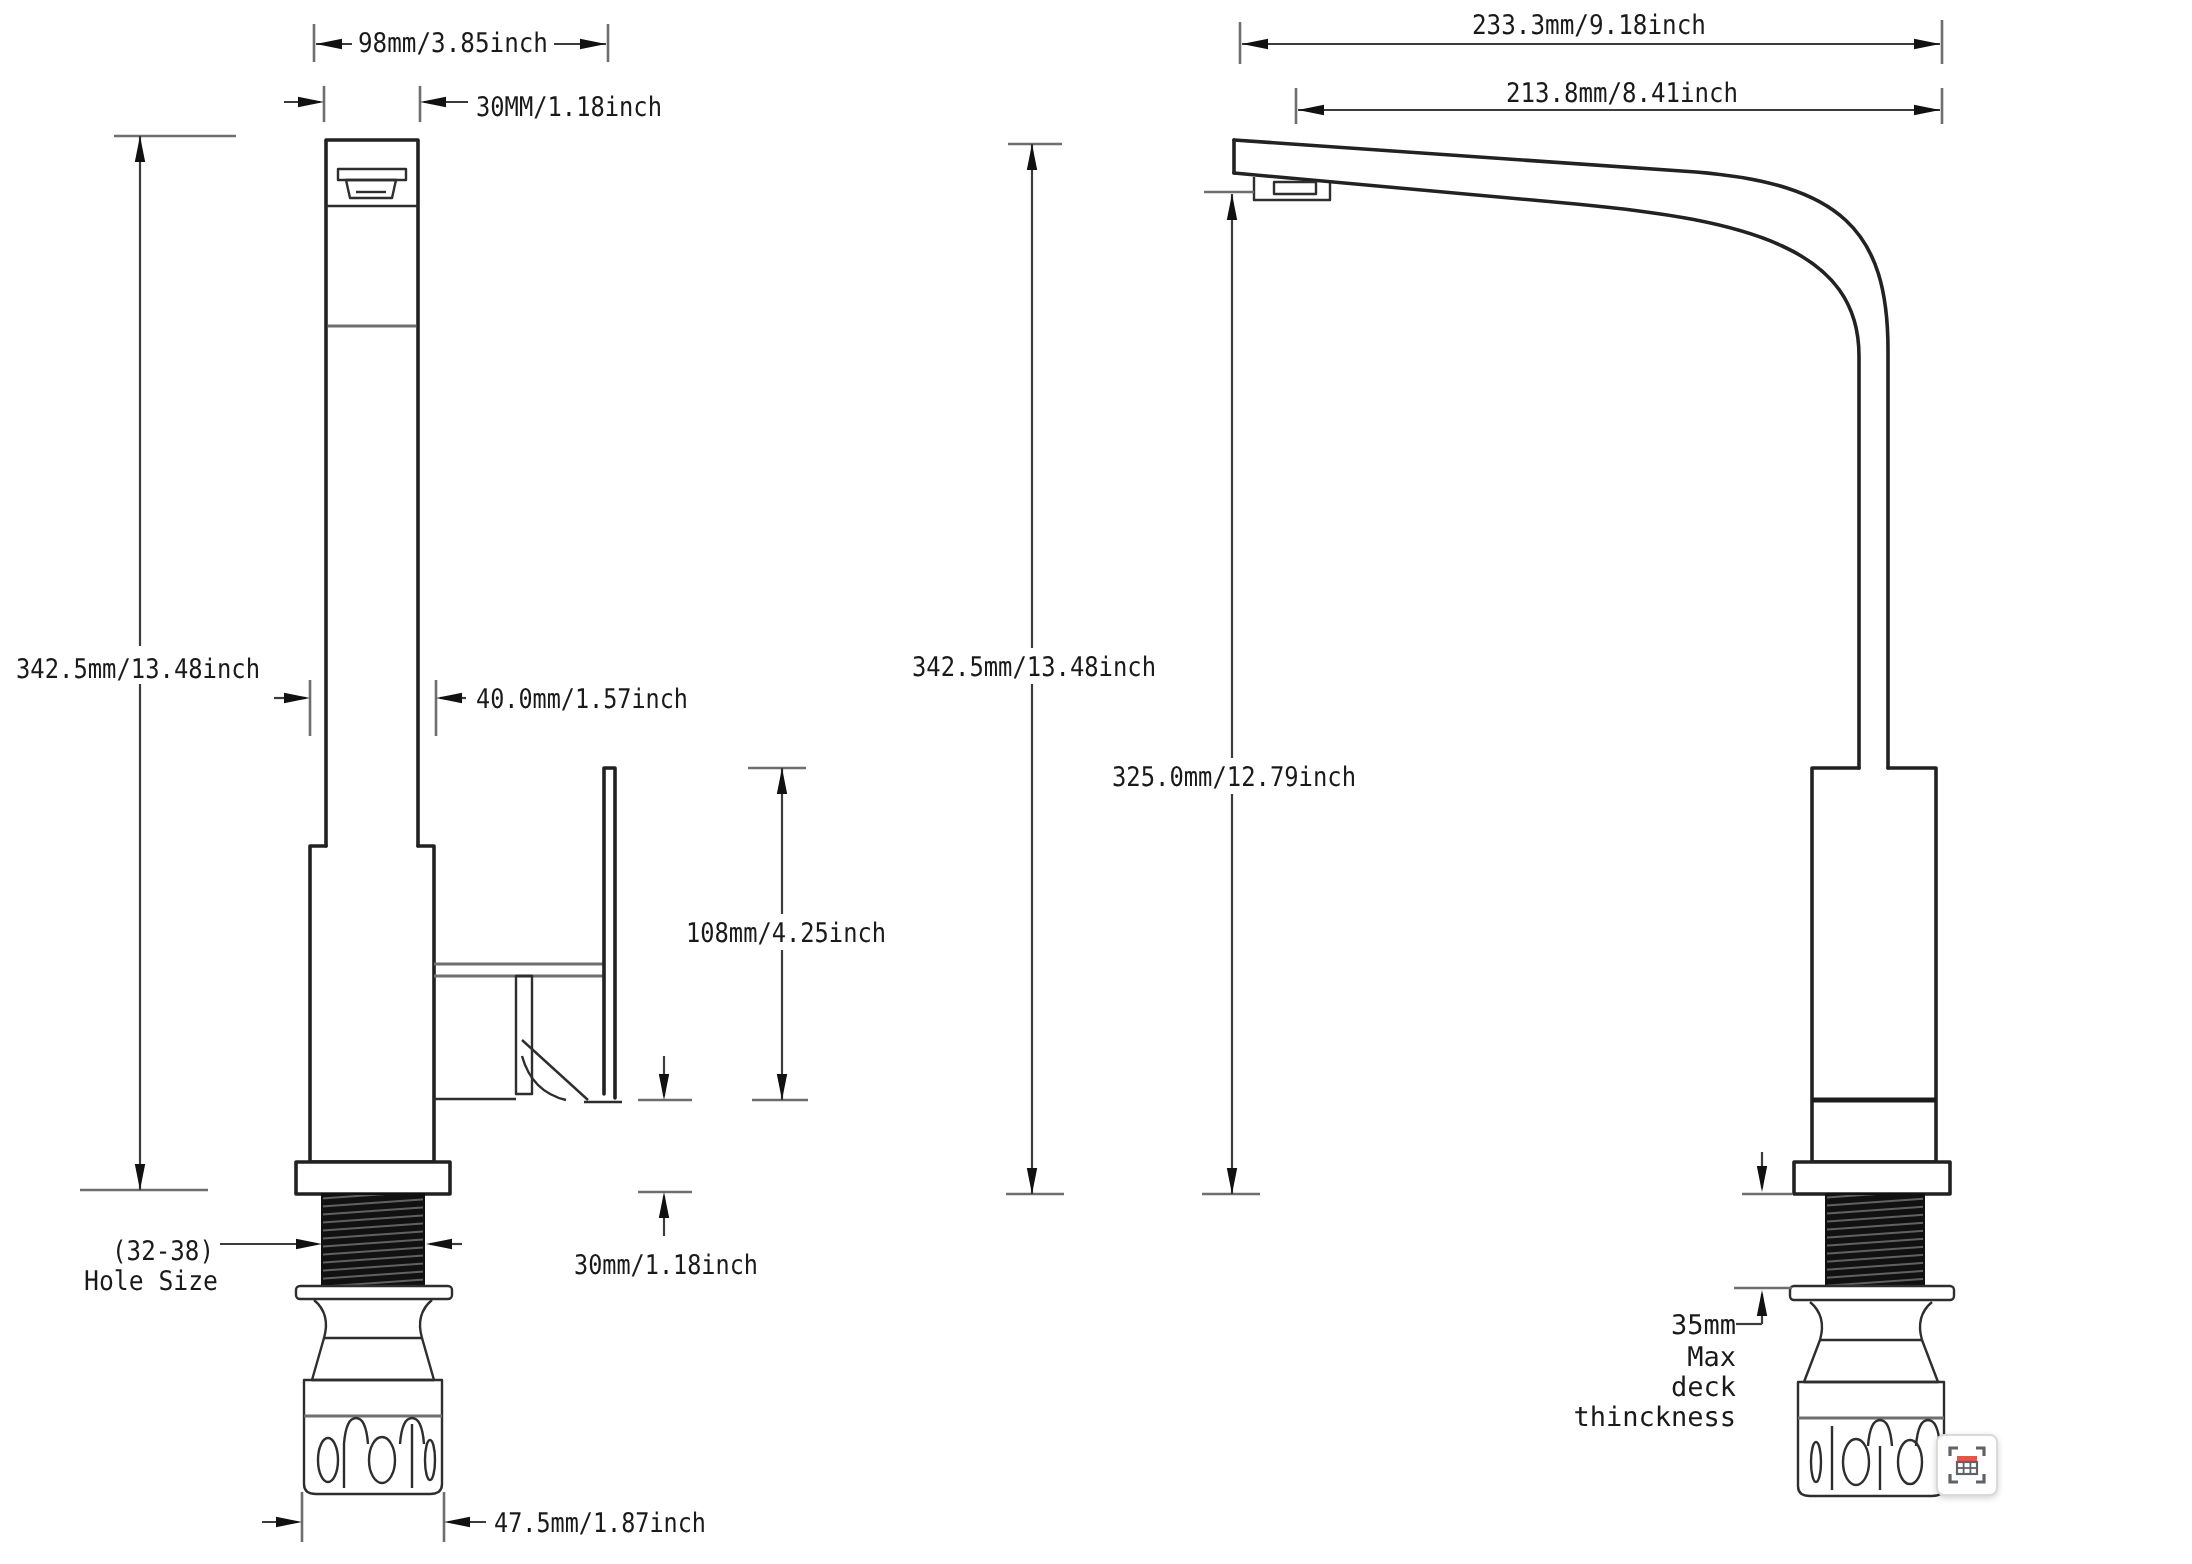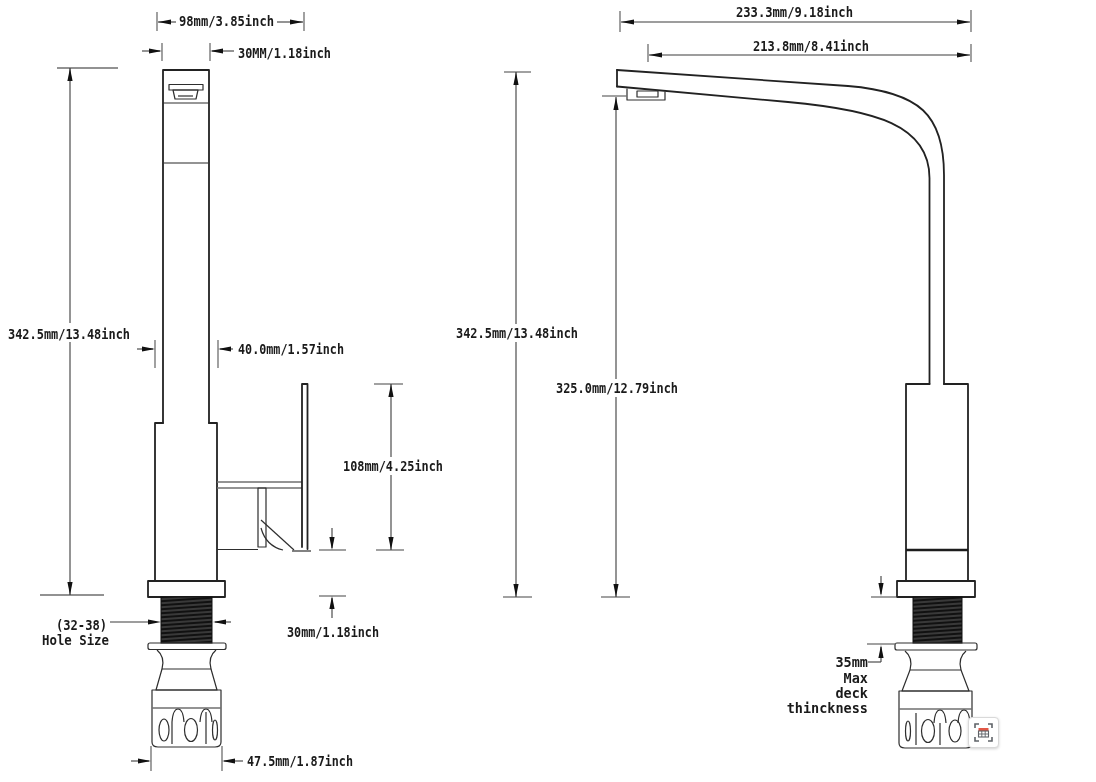--- a/index.html
+++ b/index.html
@@ -1,17 +1,17 @@
 <!DOCTYPE html>
 <html><head>
 <meta charset="utf-8">
 <style>
   html,body{margin:0;padding:0;background:#fff;}
   #stage{position:relative;width:1096px;height:782px;background:#fff;overflow:hidden;
-         font-family:"DejaVu Sans Mono", monospace;font-weight:bold;}
+         font-family:"DejaVu Sans Mono", monospace;}
   svg text{font-family:"DejaVu Sans Mono", monospace;font-size:13.5px;fill:#1a1a1a;}
   .outline{fill:none;stroke:#222;stroke-width:1.8;stroke-linejoin:round;stroke-linecap:round;}
   .outline-fill{fill:#fff;stroke:#222;stroke-width:1.8;stroke-linejoin:round;}
   .detail{fill:none;stroke:#2e2e2e;stroke-width:1.2;stroke-linejoin:round;}
   .graydetail{fill:none;stroke:#6f6f6f;stroke-width:1.4;}
   .dim{stroke:#3c3c3c;stroke-width:1.1;fill:none;}
   .tick{stroke:#6e6e6e;stroke-width:1.3;fill:none;}
   .arrow{fill:#111;stroke:none;}
   .thick{stroke:#1c1c1c;stroke-width:2.4;fill:none;}
   #table-capture-btn{position:absolute;left:968px;top:717px;width:29px;height:29px;

